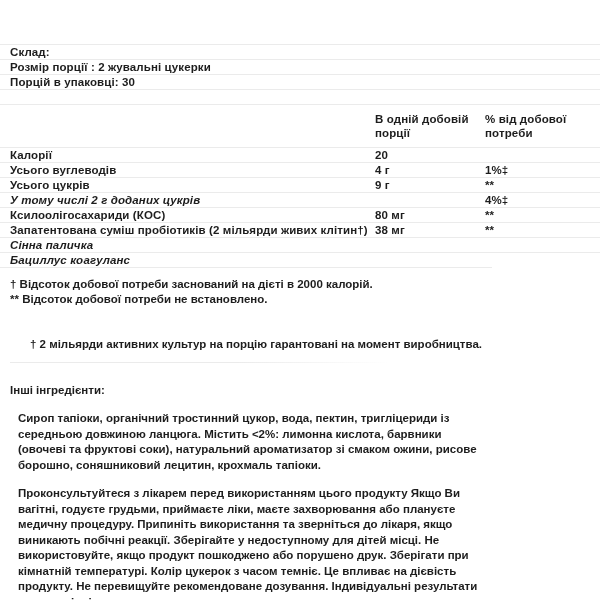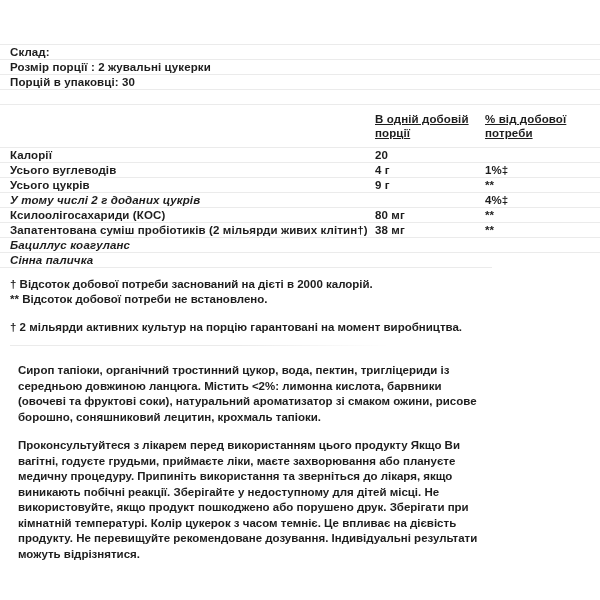--- a/index.html
+++ b/index.html
@@ -50,41 +50,41 @@
     padding-left: 10px;
   }
   .cell.italic {
     font-style: italic;
     font-weight: bold;
   }
   .cell.hdr {
     font-weight: bold;
     padding-top: 7px;
     padding-bottom: 7px;
-    text-decoration: underline;
   }
 
   col.c-name { width: 375px; }
   col.c-amt  { width: 110px; }
   col.c-dv   { width: 115px; }
 
   
   .footnotes {
     border-top: 1px solid #ebebeb;
     padding: 9px 10px 4px 10px;
   }
   .fn {
     font-size: 11.5px;
     line-height: 15px;
     font-weight: bold;
     color: #1d1d1d;
     margin: 0;
   }
   .fn.gap {
-    margin-top: 13px;
+    margin-top: 30px;
+    text-align: right;
   }
   .fn-divider {
     height: 1px;
     width: 380px;
     margin: 10px 0 0 0;
     background: linear-gradient(to right, #ebebeb 0%, #ebebeb 60%, rgba(235,235,235,0) 100%);
   }
 
   
   .prose {
@@ -163,41 +163,42 @@
         <td class="cell name">Ксилоолігосахариди (КОС)</td>
         <td class="cell">80 мг</td>
         <td class="cell">**</td>
       </tr>
       <tr class="sf-row">
         <td class="cell name">Запатентована суміш пробіотиків (2 мільярди живих клітин†)</td>
         <td class="cell">38 мг</td>
         <td class="cell">**</td>
       </tr>
       <tr class="sf-row">
+        <td class="cell name italic">Сінна паличка</td>
+        <td class="cell"></td>
+        <td class="cell"></td>
+      </tr>
+      <tr class="sf-row">
         <td class="cell name italic">Бациллус коагуланс</td>
-        <td class="cell"></td>
-        <td class="cell"></td>
-      </tr>
-      <tr class="sf-row">
-        <td class="cell name italic">Сінна паличка</td>
         <td class="cell"></td>
         <td class="cell"></td>
       </tr>
 
     </tbody>
   </table>
 
   <div class="footnotes">
     <p class="fn">† Відсоток добової потреби заснований на дієті в 2000 калорій.</p>
     <p class="fn">** Відсоток добової потреби не встановлено.</p>
     <p class="fn gap">† 2 мільярди активних культур на порцію гарантовані на момент виробництва.</p>
     <div class="fn-divider"></div>
   </div>
 
   <div class="prose">
+    <p class="prose-head">Інші інгредієнти:</p>
     <p class="prose-body">Сироп тапіоки, органічний тростинний цукор, вода, пектин, тригліцериди із середньою довжиною ланцюга. Містить &lt;2%: лимонна кислота, барвники (овочеві та фруктові соки), натуральний ароматизатор зі смаком ожини, рисове борошно, соняшниковий лецитин, крохмаль тапіоки.</p>
   </div>
 
   <div class="prose">
     <p class="prose-body">Проконсультуйтеся з лікарем перед використанням цього продукту Якщо Ви вагітні, годуєте грудьми, приймаєте ліки, маєте захворювання або плануєте медичну процедуру. Припиніть використання та зверніться до лікаря, якщо виникають побічні реакції. Зберігайте у недоступному для дітей місці. Не використовуйте, якщо продукт пошкоджено або порушено друк. Зберігати при кімнатній температурі. Колір цукерок з часом темніє. Це впливає на дієвість продукту. Не перевищуйте рекомендоване дозування. Індивідуальні результати можуть відрізнятися.</p>
   </div>
 
 </div>
 
 </body></html>

